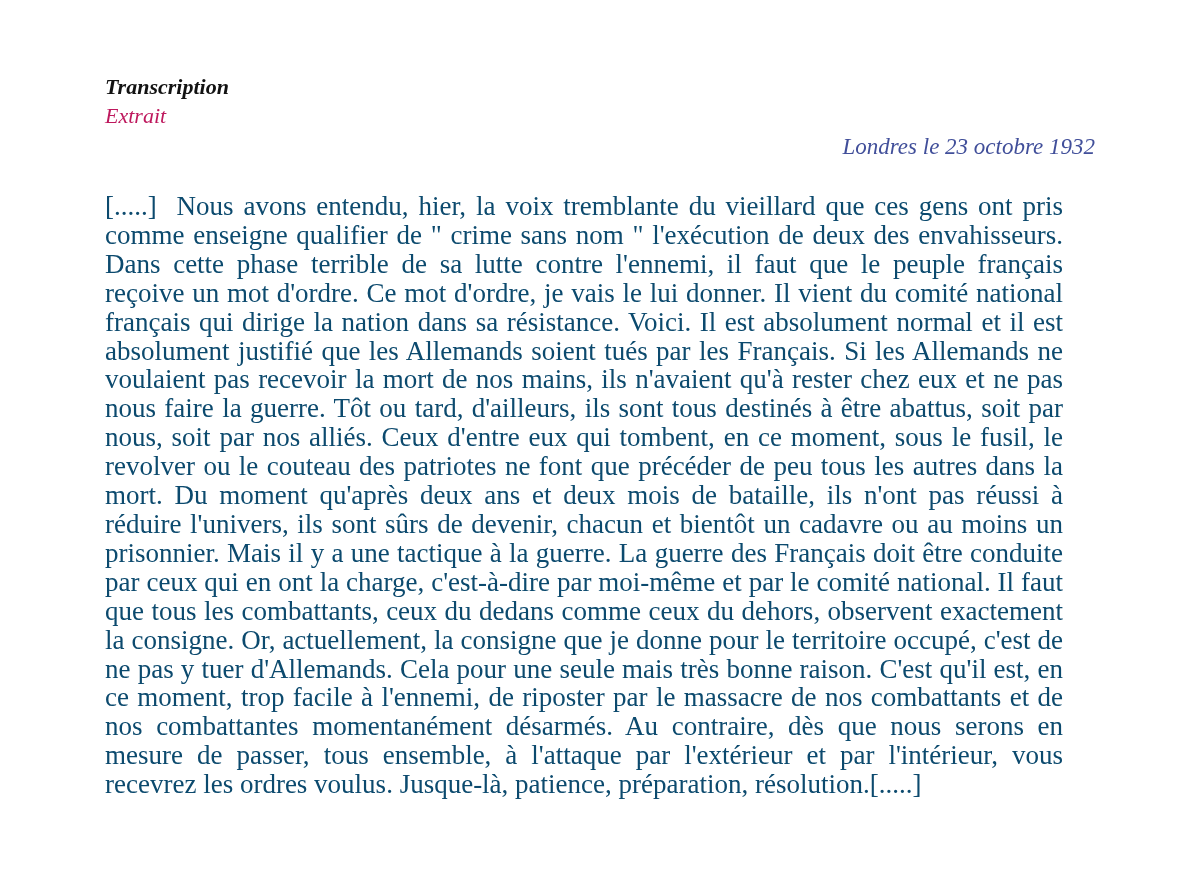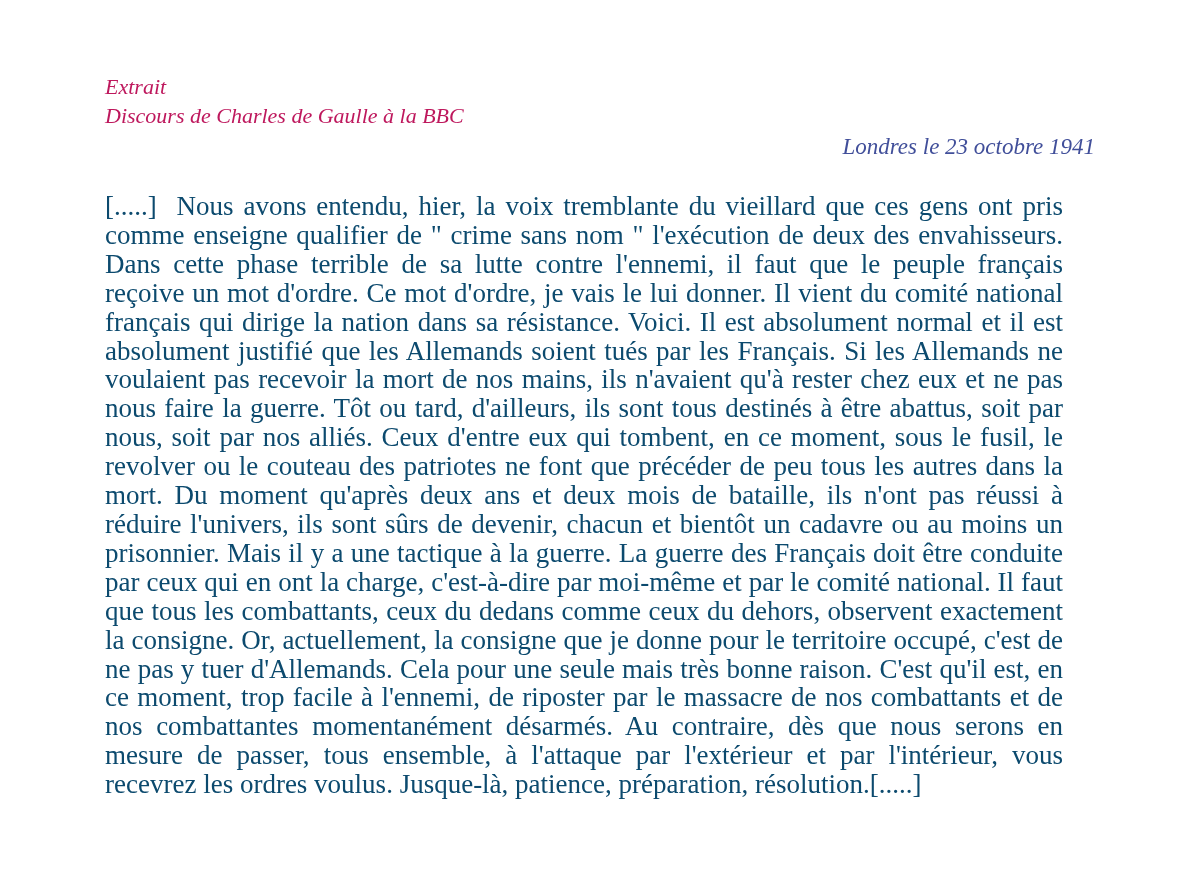--- a/index.html
+++ b/index.html
@@ -53,18 +53,18 @@
     text-align: justify;
     white-space: pre-wrap;
     color: #0c4a6e;
   }
 </style>
 </head>
 <body>
 
 <div class="page">
   <div class="content">
+    <h1 class="doc-title">Transcription</h1>
     <div class="doc-sub">Extrait</div>
-    <div class="doc-sub">Discours de Charles de Gaulle à la BBC</div>
-    <div class="doc-dateline">Londres le 23 octobre 1941</div>
+    <div class="doc-dateline">Londres le 23 octobre 1932</div>
     <p class="body-text">[.....]  Nous avons entendu, hier, la voix tremblante du vieillard que ces gens ont pris comme enseigne qualifier de " crime sans nom " l'exécution de deux des envahisseurs. Dans cette phase terrible de sa lutte contre l'ennemi, il faut que le peuple français reçoive un mot d'ordre. Ce mot d'ordre, je vais le lui donner. Il vient du comité national français qui dirige la nation dans sa résistance. Voici. Il est absolument normal et il est absolument justifié que les Allemands soient tués par les Français. Si les Allemands ne voulaient pas recevoir la mort de nos mains, ils n'avaient qu'à rester chez eux et ne pas nous faire la guerre. Tôt ou tard, d'ailleurs, ils sont tous destinés à être abattus, soit par nous, soit par nos alliés. Ceux d'entre eux qui tombent, en ce moment, sous le fusil, le revolver ou le couteau des patriotes ne font que précéder de peu tous les autres dans la mort. Du moment qu'après deux ans et deux mois de bataille, ils n'ont pas réussi à réduire l'univers, ils sont sûrs de devenir, chacun et bientôt un cadavre ou au moins un prisonnier. Mais il y a une tactique à la guerre. La guerre des Français doit être conduite par ceux qui en ont la charge, c'est-à-dire par moi-même et par le comité national. Il faut que tous les combattants, ceux du dedans comme ceux du dehors, observent exactement la consigne. Or, actuellement, la consigne que je donne pour le territoire occupé, c'est de ne pas y tuer d'Allemands. Cela pour une seule mais très bonne raison. C'est qu'il est, en ce moment, trop facile à l'ennemi, de riposter par le massacre de nos combattants et de nos combattantes momentanément désarmés. Au contraire, dès que nous serons en mesure de passer, tous ensemble, à l'attaque par l'extérieur et par l'intérieur, vous recevrez les ordres voulus. Jusque-là, patience, préparation, résolution.[.....]</p>
   </div>
 </div>
 
 </body></html>

